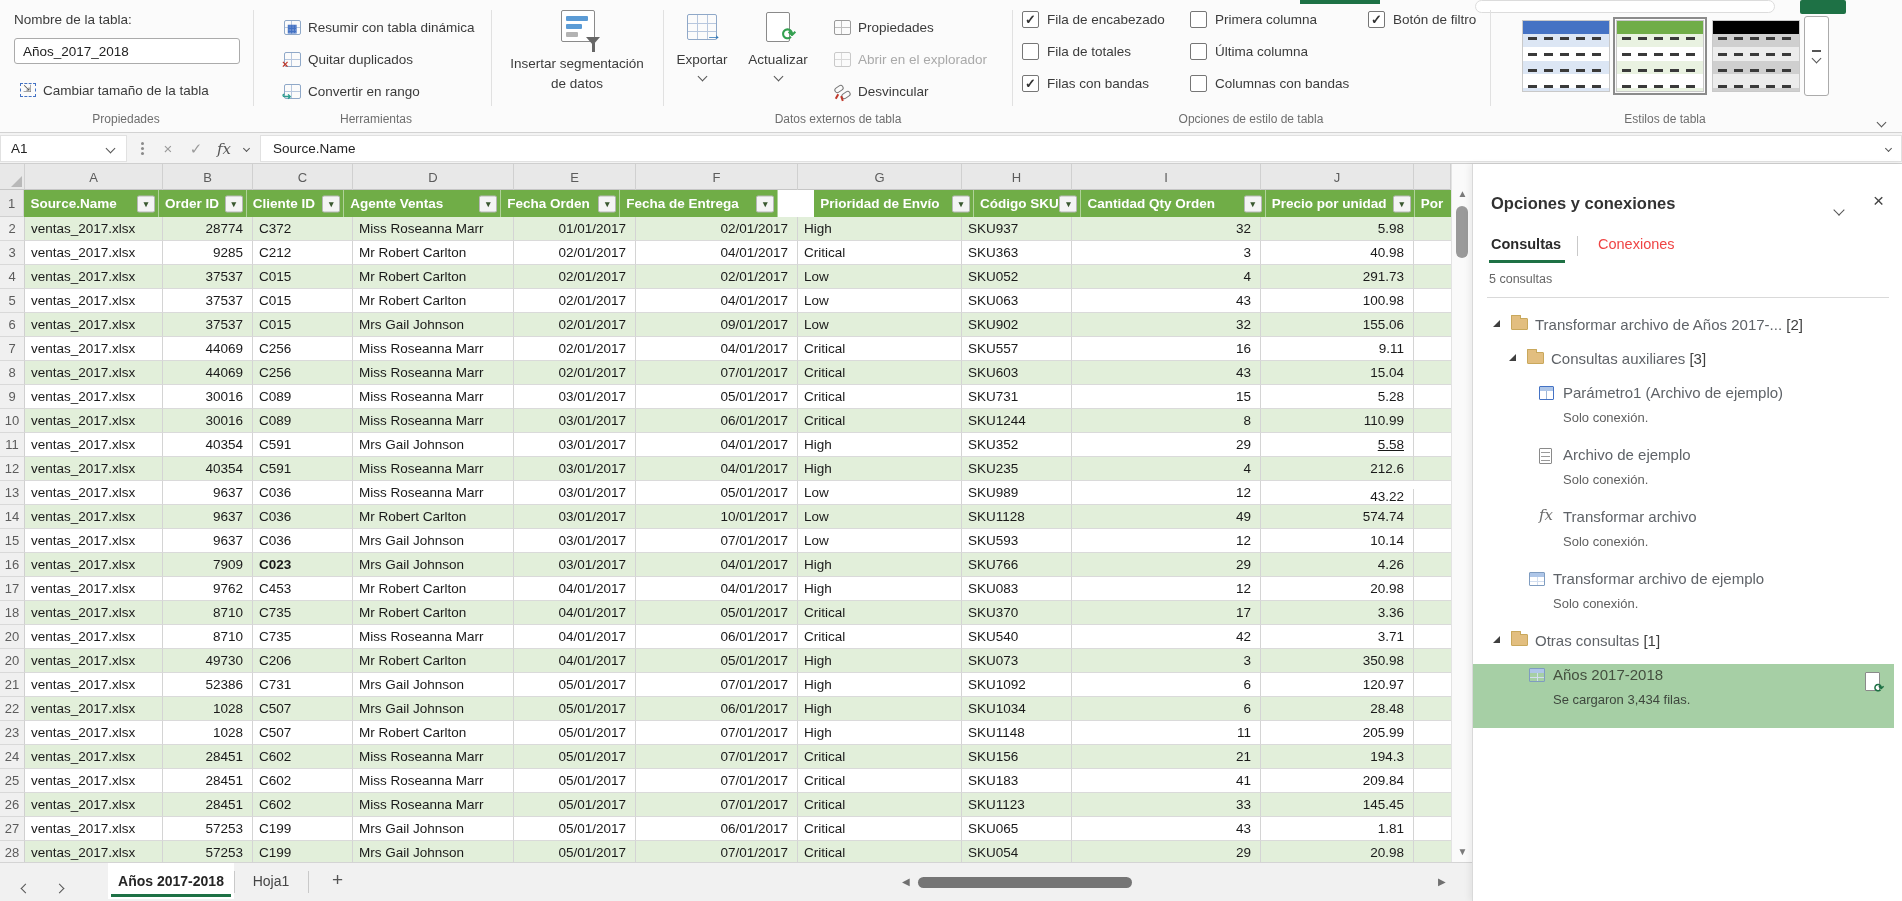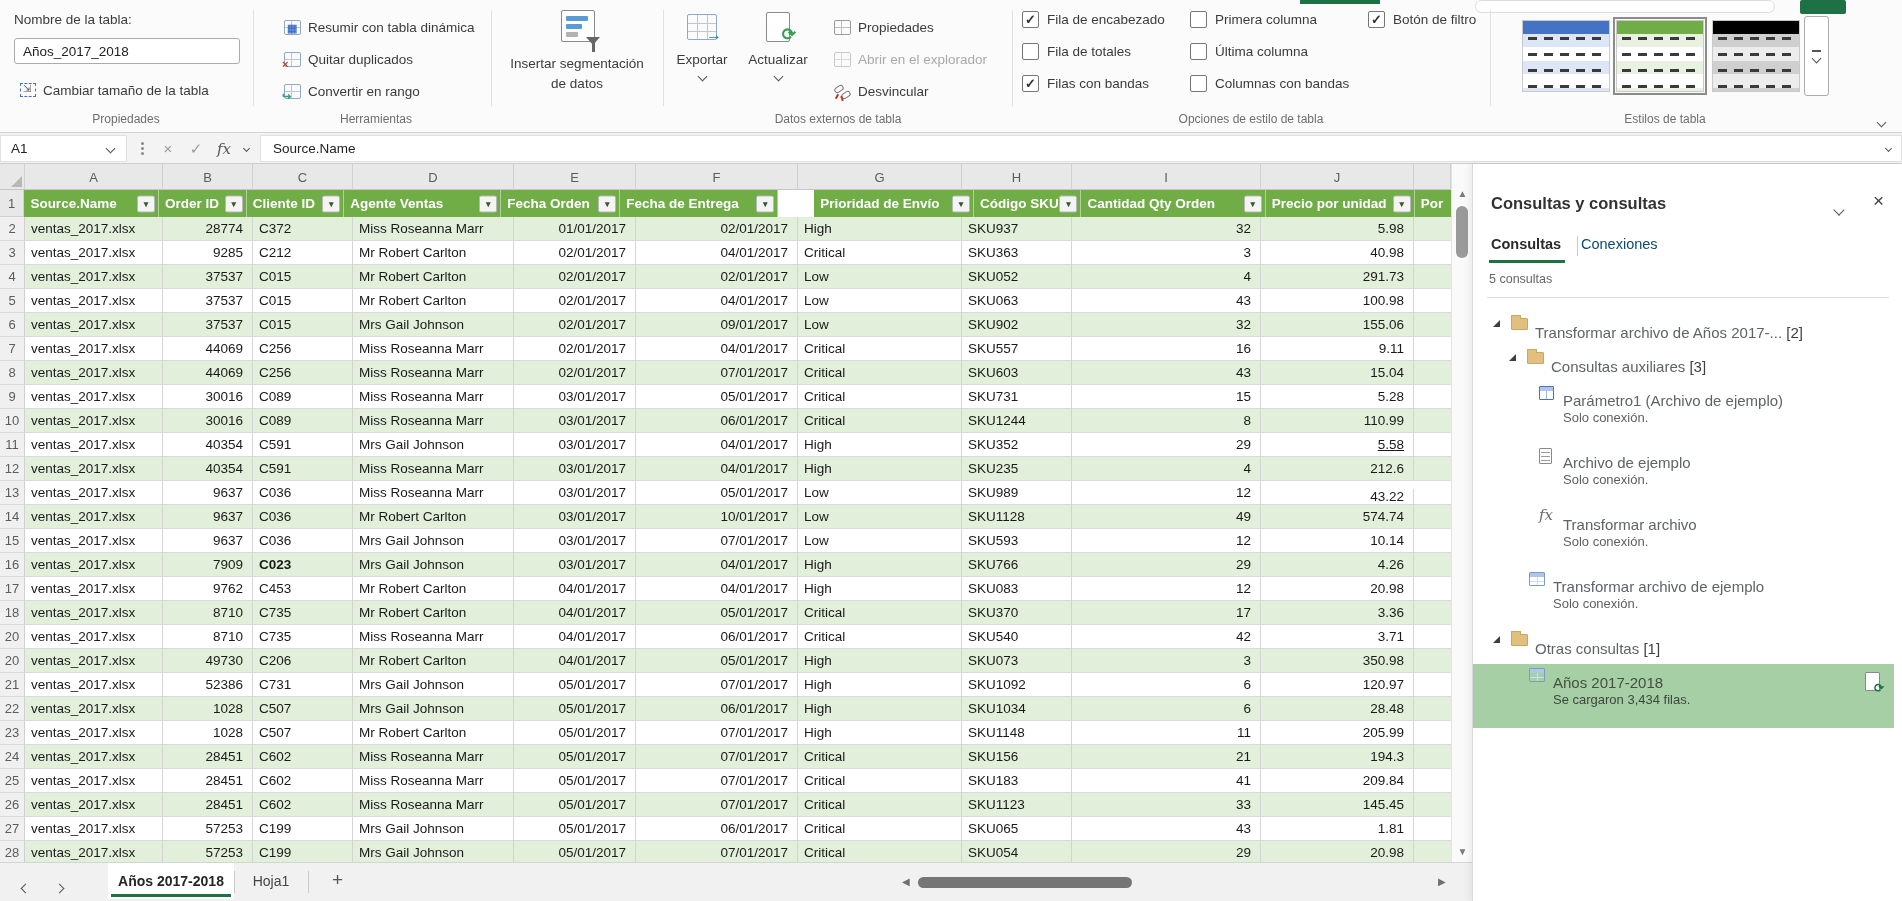--- a/index.html
+++ b/index.html
@@ -118,21 +118,21 @@
   #panel-title { position:absolute; left:18px; top:30px; font-size:16.5px; font-weight:bold; color:#323232; }
   #panel-collapse { position:absolute; left:362px; top:36px; }
   #panel-close { position:absolute; left:400px; top:26px; font-size:19px; color:#444; }
   .ptab { position:absolute; top:72px; font-size:14.5px; }
   #ptab-underline { position:absolute; left:16px; top:96px; width:76px; height:3px; background:#1e7145; }
   #ptab-sep { position:absolute; left:104px; top:72px; width:1px; height:20px; background:#c9c9c9; }
   #pcount { position:absolute; left:16px; top:108px; font-size:12.5px; color:#666; }
   #prule { position:absolute; left:14px; top:133px; width:402px; height:1px; background:#d9d9d9; }
   #ptree { position:absolute; left:0; top:146px; width:430px; }
   .titem { position:absolute; left:0; width:430px; }
-  .tlabel { font-size:15px; color:#5f6368; white-space:nowrap;margin-top:8px; }
+  .tlabel { font-size:15px; color:#5f6368; white-space:nowrap; }
   .tbadge { color:#3f3f3f; }
   .tsub { font-size:13px; color:#5f5f5f; }
   .expander { display:inline-block; width:0; height:0; border-bottom:7px solid #3f3f3f; border-left:7px solid transparent; }
   .ico-folder { display:inline-block; width:17px; height:12px; background:#e2be7f; border:1px solid #c9a85c; border-radius:1px; position:relative; }
   .ico-folder:before { content:""; position:absolute; left:-1px; top:-4px; width:8px; height:3px; background:#e2be7f; border:1px solid #c9a85c; border-bottom:none; border-radius:1px 1px 0 0; }
   .ico-parameter { display:inline-block; width:15px; height:14px; border:1px solid #4472c4; border-radius:1px; background:
     linear-gradient(to bottom, #aec6e8 0 4px, transparent 4px),
     linear-gradient(to right, transparent 6px, #9db6d6 6px, #9db6d6 7px, transparent 7px); }
   .ico-document { display:inline-block; width:13px; height:16px; border:1px solid #8a8a8a; border-radius:1px; background:
     repeating-linear-gradient(to bottom, transparent 0 3px, #9a9a9a 3px 4px); background-size:9px 100%; background-position:1px 0; background-repeat:no-repeat; }
@@ -789,27 +789,27 @@
       </div>
     <div class="tabsep" style="left:308px;"></div>
     <div id="addsheet"><span>+</span></div>
     <div id="hs-dots"><span class="dots3" style="margin:0;"></span></div>
     <div id="hs-left">◀</div>
     <div id="hs-thumb"></div>
     <div id="hs-right">▶</div>
   </div>
 
   <div id="panel">
-    <div id="panel-title">Consultas y consultas</div>
+    <div id="panel-title">Opciones y conexiones</div>
     <div id="panel-collapse"><span class="chev" style="width:8px;height:8px;"></span></div>
     <div id="panel-close">×</div>
     <div class="ptab" style="left:18px; font-weight:bold; color:#2b2b2b;">Consultas</div>
     <div id="ptab-underline"></div>
     <div id="ptab-sep"></div>
-    <div class="ptab" style="left:108px; color:#0c4a6e;">Conexiones</div>
+    <div class="ptab" style="left:125px; color:#ef4444;">Conexiones</div>
     <div id="pcount">5 consultas</div>
     <div id="prule"></div>
     <div id="ptree">
         <div class="titem" style="top: 0px;">
           <span class="expander" style="position: absolute; left: 20px; top: 10px;"></span>
           <span class="ico-folder" style="position: absolute; left: 38px; top: 8px;"></span>
           <span class="tlabel" style="position: absolute; left: 62px; top: 6px;">Transformar archivo de Años 2017-...  <span class="tbadge">[2]</span></span>
         </div>
         <div class="titem" style="top: 34px;">
           <span class="expander" style="position: absolute; left: 36px; top: 10px;"></span>

